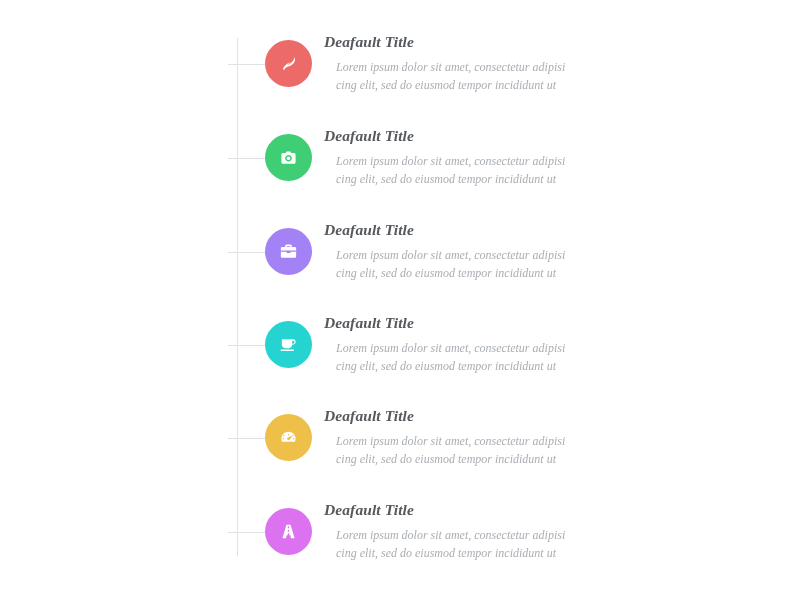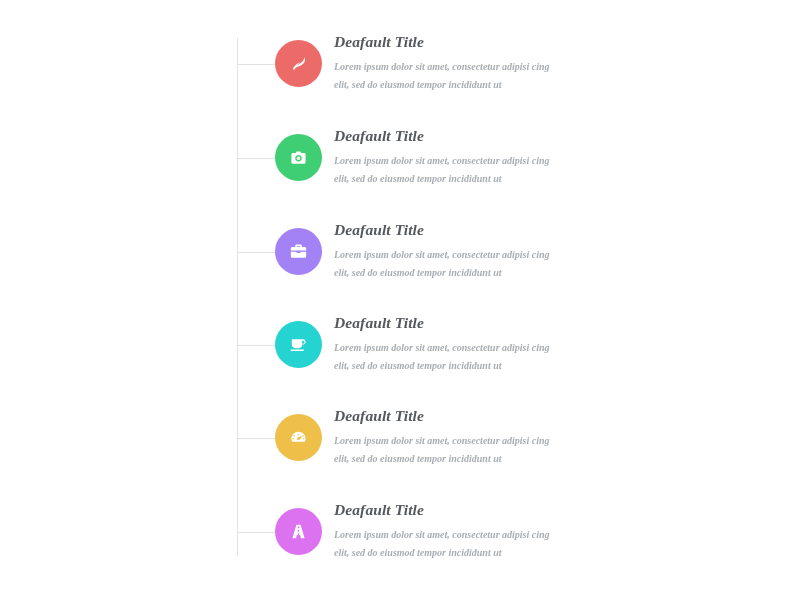--- a/index.html
+++ b/index.html
@@ -36,21 +36,21 @@
     left: 0;
     top: 0;
     width: 800px;
     margin: 0;
     padding: 0;
     list-style: none;
   }
 
   .timeline-item {
     position: absolute;
-    left: 238px;
+    left: 228px;
     width: 420px;
     height: 94px;
   }
 
   .connector-line {
     position: absolute;
     left: 0;
     top: 32px;
     width: 38px;
     height: 1px;
@@ -89,25 +89,25 @@
     font-style: italic;
     font-weight: bold;
     font-size: 15.5px;
     line-height: 20px;
     letter-spacing: 0.1px;
     color: #55585c;
     white-space: nowrap;
   }
 
   .step-text {
-    margin: 6px 0 0 0;
+    margin: 6px 0 0 12px;
     font-family: "Liberation Serif", "DejaVu Serif", serif;
     font-style: italic;
-    font-weight: bold;
-    font-size: 10px;
+    font-weight: normal;
+    font-size: 12px;
     line-height: 18px;
     color: #a9aeb3;
     width: 232px;
   }
 </style>
 </head>
 <body style="background-color: rgb(255, 255, 255);">
 
 <div class="canvas">
 

